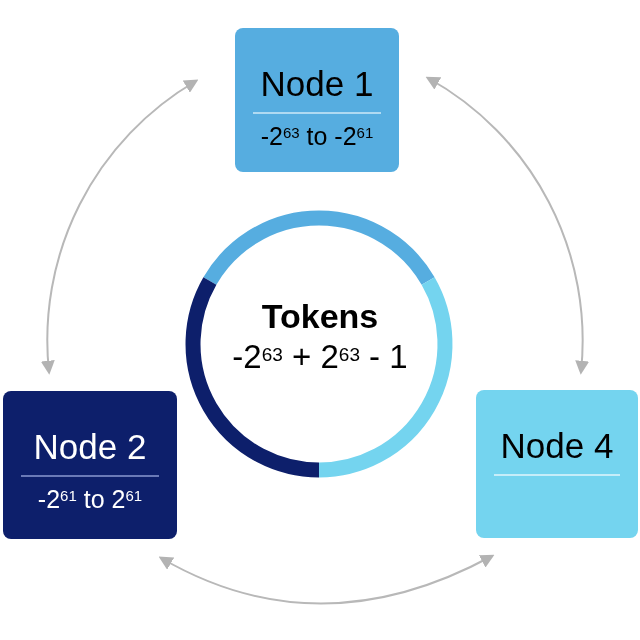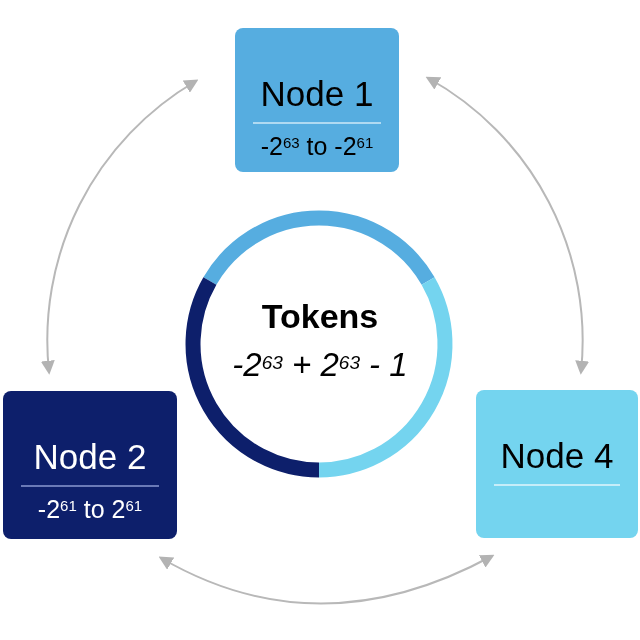--- a/index.html
+++ b/index.html
@@ -1,31 +1,31 @@
 <!DOCTYPE html>
 <html><head>
 <meta charset="utf-8">
 <style>
   html, body { margin:0; padding:0; background:#ffffff; }
   body { width:640px; height:640px; position:relative; overflow:hidden; font-family:"Liberation Sans", sans-serif; }
   .node { position:absolute; border-radius:8px; text-align:center; box-sizing:border-box; }
-  .node .title { font-size:35px; line-height:40px; padding-top:46px; }
+  .node .title { font-size:35px; line-height:40px; padding-top:36px; }
   .node .divider { height:1.5px; margin:8px 18px 6px 18px; opacity:0.75; }
   .node .range { font-size:25px; line-height:32px; }
   .node sup { font-size:15px; vertical-align:top; position:relative; top:-3px; }
   #node1 { left:235px; top:28px; width:164px; height:144px; background:#56ADE0; color:#000; }
   #node1 .divider { background:#CDE9F8; }
   #node2 { left:3px; top:391px; width:174px; height:148px; background:#0D1F6B; color:#fff; }
   #node2 .divider { background:#8A9AD0; }
   #node3 { left:476px; top:390px; width:162px; height:148px; background:#74D4EF; color:#000; }
   #node3 .divider { background:#E2F6FC; }
   svg.arcs { position:absolute; left:0; top:0; }
   .center-text { position:absolute; left:200px; top:295px; width:240px; text-align:center; color:#000; }
   .center-text .t1 { font-size:34px; font-weight:bold; line-height:42px; }
-  .center-text .t2 { font-size:33px; line-height:56px;font-style:italic; }
+  .center-text .t2 { font-size:33px; line-height:40px; }
   .center-text sup { font-size:19px; vertical-align:top; position:relative; top:-2px; }
 </style>
 </head>
 <body>
 
 <svg class="arcs" width="640" height="640">
   <defs>
     <marker id="ah" viewBox="0 0 10 10" refX="8" refY="5" markerWidth="7" markerHeight="7" orient="auto-start-reverse">
       <path d="M0,0 L10,5 L0,10 z" fill="#B3B3B3"></path>
     </marker>

